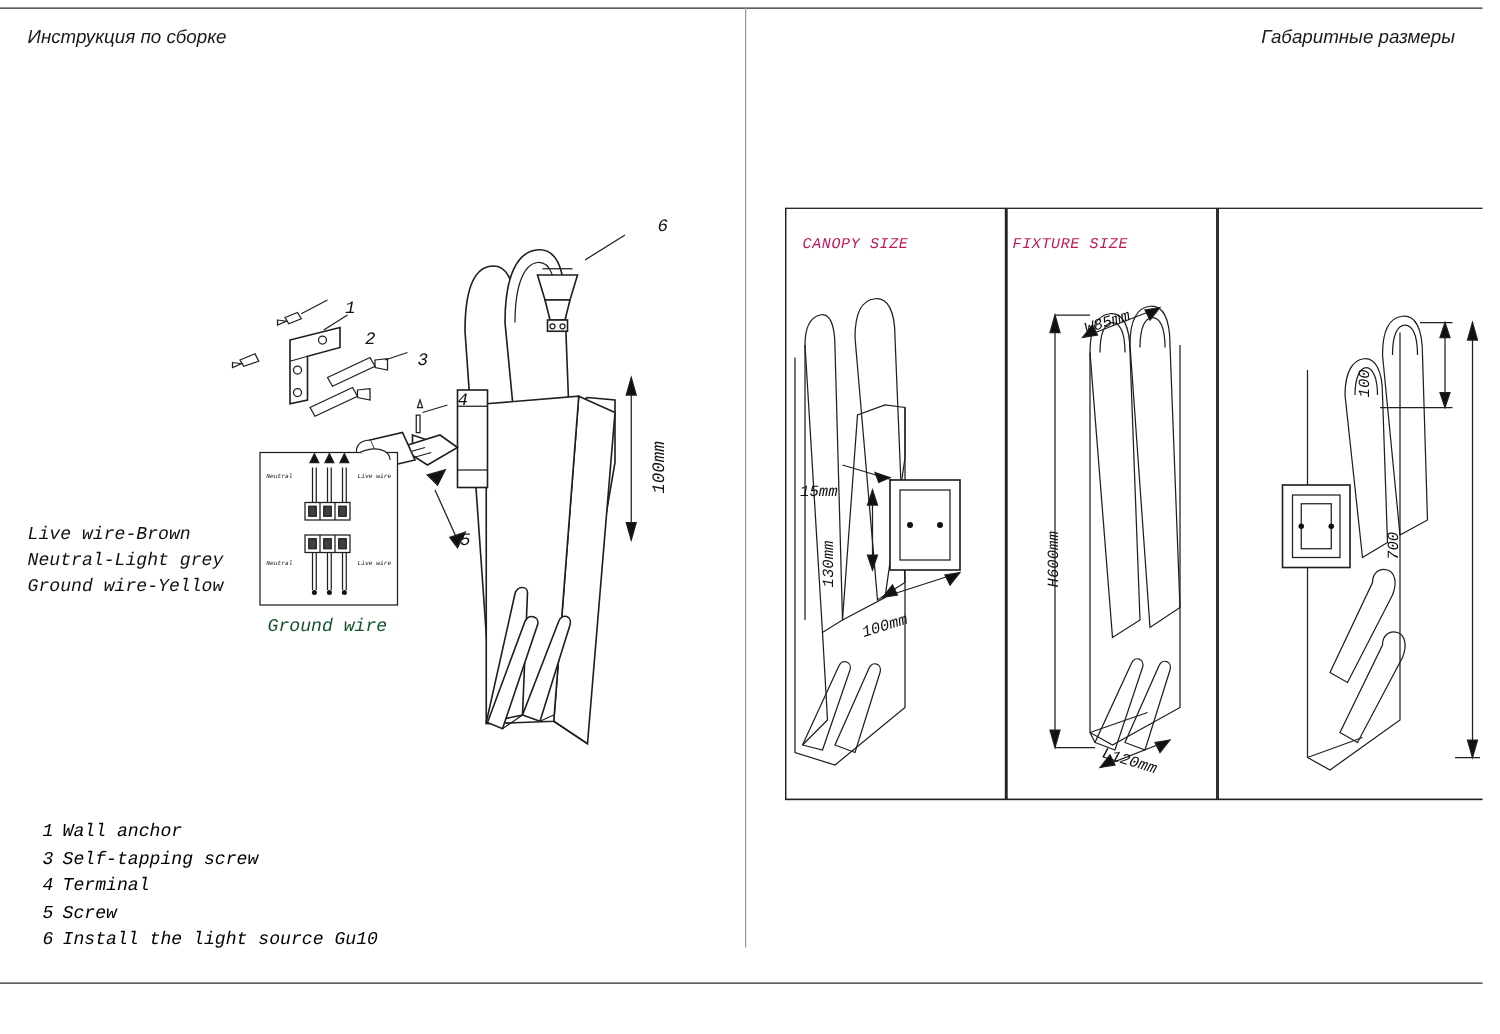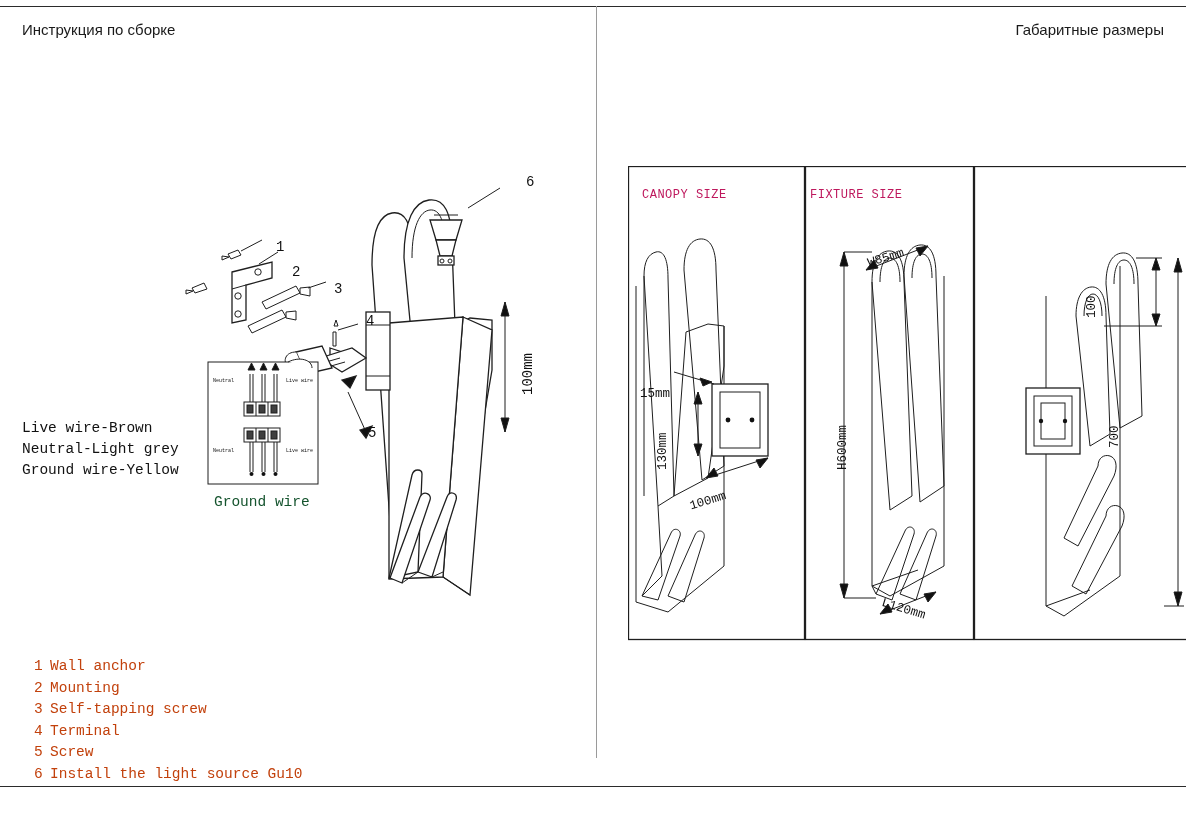--- a/index.html
+++ b/index.html
@@ -10,20 +10,21 @@
   body {
     font-family: "Liberation Serif", serif;
     color: #1a1a1a;
   }
   #page {
     position: relative;
     width: 1186px;
     height: 827px;
     background: #fff;
     overflow: hidden;
+    font-style: italic;
   }
   .hdr {
     position: absolute;
     font-family: "Liberation Sans", sans-serif;
     font-size: 15px;
     color: #1a1a1a;
     white-space: nowrap;
   }
   #hdr-left { left: 22px; top: 21px; }
   #hdr-right { right: 22px; top: 21px; }
@@ -78,21 +79,21 @@
     color: #14532d;
   }
 
   
   #parts-list {
     position: absolute;
     left: 34px; top: 656px;
     font-family: "Liberation Mono", monospace;
     font-size: 14.5px;
     line-height: 21.5px;
-    color: #c2410c;
+    color: #000000;
     white-space: nowrap;
   }
   #parts-list .row { display: block; }
   #parts-list .num { display: inline-block; width: 16px; }
 
   
   .callout {
     position: absolute;
     font-family: "Liberation Mono", monospace;
     font-size: 14px;
@@ -279,21 +280,20 @@
 
   <div id="wire-legend">
     <div>Live wire-Brown</div>
     <div>Neutral-Light grey</div>
     <div>Ground wire-Yellow</div>
   </div>
   <div id="ground-caption">Ground wire</div>
 
   <div id="parts-list">
     <span class="row"><span class="num">1</span><span>Wall anchor</span></span>
-    <span class="row"><span class="num">2</span><span>Mounting</span></span>
     <span class="row"><span class="num">3</span><span>Self-tapping screw</span></span>
     <span class="row"><span class="num">4</span><span>Terminal</span></span>
     <span class="row"><span class="num">5</span><span>Screw</span></span>
     <span class="row"><span class="num">6</span><span>Install the light source Gu10</span></span>
   </div>
 
   <svg id="dims" width="570" height="500" viewBox="0 0 570 500" style="position:absolute; left:628px; top:166px;">
 
     <rect class="ln mid" x="0.5" y="0.5" width="176" height="473"></rect>
     <rect class="ln mid" x="177.5" y="0.5" width="168" height="473"></rect>

